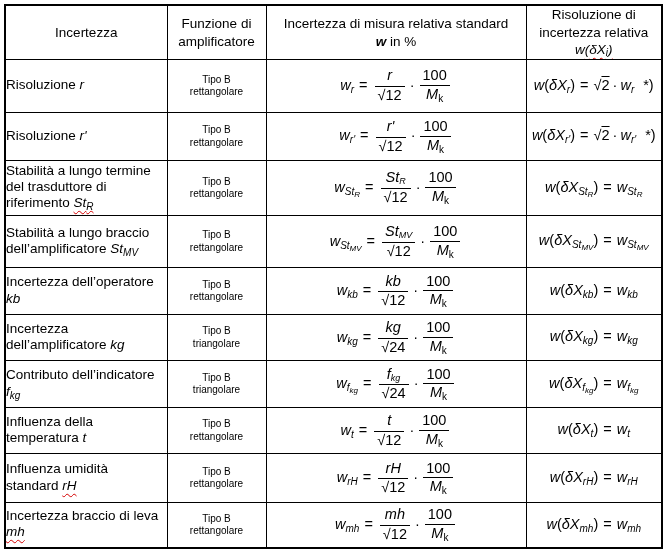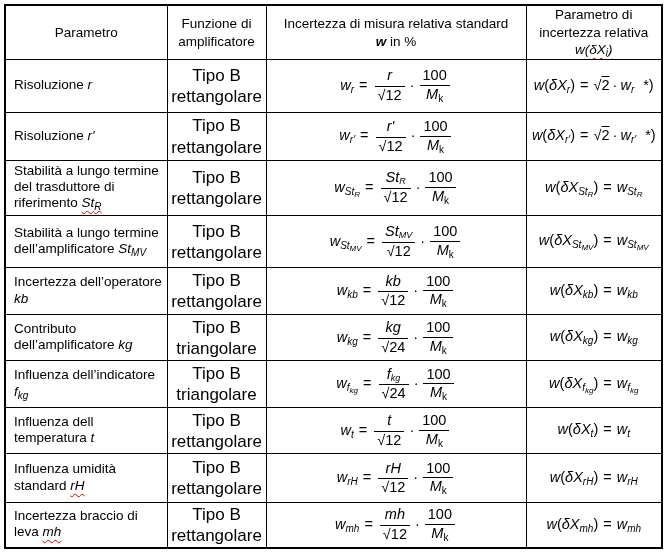--- a/index.html
+++ b/index.html
@@ -19,22 +19,22 @@
   tbody tr:nth-child(1){height:53px}
   tbody tr:nth-child(2){height:48px}
   tbody tr:nth-child(3){height:52px}
   tbody tr:nth-child(4){height:52px}
   tbody tr:nth-child(5){height:47px}
   tbody tr:nth-child(6){height:46px}
   tbody tr:nth-child(7){height:47px}
   tbody tr:nth-child(8){height:46px}
   tbody tr:nth-child(9){height:49px}
   tbody tr:nth-child(10){height:45px}
-  td.c1{font-size:13.5px;line-height:1.2;text-align:left;padding:2px 4px 2px 8px}
-  td.c2{font-size:17px;line-height:1.25;text-align:center}
+  td.c1{font-size:13.5px;line-height:1.2;text-align:left;padding:2px 4px 2px 0}
+  td.c2{font-size:10px;line-height:1.25;text-align:center}
   td.c3,td.c4{text-align:center}
   .param-sym i{font-style:italic}
   .param-sym sub{font-size:10px;font-style:italic;vertical-align:-3px}
   
   .fm{font-family:Liberation Sans, sans-serif;font-size:14.5px;white-space:nowrap}
   .fm i{font-style:italic}
   .fm .fsub{font-size:10px;vertical-align:-3px;line-height:1}
   .fm .fsub sub{font-size:8px;vertical-align:-2px}
   .num sub{font-size:9px;vertical-align:-2px}
   .num sub i{font-style:italic}
@@ -60,32 +60,32 @@
 <table>
   <colgroup>
       <col class="w1">
       <col class="w2">
       <col class="w3">
       <col class="w4">
     </colgroup>
   <thead>
     <tr>
       <th>
-        <span>Parametro</span>
+        <span>Incertezza</span>
       </th>
       <th>
         <span>Funzione di amplificatore</span>
       </th>
       <th>
         <span>Incertezza di misura relativa standard</span><br>
         <b><i>w</i></b>
         <span>in %</span>
       </th>
       <th>
-        <span>Parametro di</span><br>
+        <span>Risoluzione di</span><br>
         <span>incertezza relativa</span><br>
         <span class="hdr-math"><span>w</span><span class="squiggle"><span>(</span><span>δX</span><sub>i</sub><span>)</span></span></span>
       </th>
     </tr>
   </thead>
   <tbody id="table-body">
   <tr>
     <td class="c1">
       <span>Risoluzione </span><span class="param-sym"><i>r</i><sub></sub></span>
     </td>
@@ -128,21 +128,21 @@
     <td class="c3">
       <span class="fm"><i>w</i><sub class="fsub"><i>St</i><sub><i>R</i></sub></sub><span class="eq">=</span><span class="frac"><span class="num"><i>St</i><sub><i>R</i></sub></span><span class="den"><span>√</span><span class="ovl">12</span></span></span><span class="cdot">·</span><span class="frac"><span class="num">100</span><span class="den"><i>M</i><sub class="upk">k</sub></span></span></span>
     </td>
     <td class="c4">
       <span class="fm"><i>w</i><span>(</span><i>δ</i><i>X</i><sub class="fsub"><i>St</i><sub><i>R</i></sub></sub><span>)</span><span class="eq">=</span><i>w</i><sub class="fsub"><i>St</i><sub><i>R</i></sub></sub></span>
     </td>
   </tr>
 
   <tr>
     <td class="c1">
-      <span>Stabilità a lungo termine dell’amplificatore </span><span class="param-sym"><i>St</i><sub>MV</sub></span>
+      <span>Stabilità a lungo braccio dell’amplificatore </span><span class="param-sym"><i>St</i><sub>MV</sub></span>
     </td>
     <td class="c2">
       <span>Tipo B</span><br>
       <span>rettangolare</span>
     </td>
     <td class="c3">
       <span class="fm"><i>w</i><sub class="fsub"><i>St</i><sub><i>MV</i></sub></sub><span class="eq">=</span><span class="frac"><span class="num"><i>St</i><sub><i>MV</i></sub></span><span class="den"><span>√</span><span class="ovl">12</span></span></span><span class="cdot">·</span><span class="frac"><span class="num">100</span><span class="den"><i>M</i><sub class="upk">k</sub></span></span></span>
     </td>
     <td class="c4">
       <span class="fm"><i>w</i><span>(</span><i>δ</i><i>X</i><sub class="fsub"><i>St</i><sub><i>MV</i></sub></sub><span>)</span><span class="eq">=</span><i>w</i><sub class="fsub"><i>St</i><sub><i>MV</i></sub></sub></span>
@@ -160,53 +160,53 @@
     <td class="c3">
       <span class="fm"><i>w</i><sub class="fsub"><i>kb</i><sub><i></i></sub></sub><span class="eq">=</span><span class="frac"><span class="num"><i>kb</i><sub><i></i></sub></span><span class="den"><span>√</span><span class="ovl">12</span></span></span><span class="cdot">·</span><span class="frac"><span class="num">100</span><span class="den"><i>M</i><sub class="upk">k</sub></span></span></span>
     </td>
     <td class="c4">
       <span class="fm"><i>w</i><span>(</span><i>δ</i><i>X</i><sub class="fsub"><i>kb</i><sub><i></i></sub></sub><span>)</span><span class="eq">=</span><i>w</i><sub class="fsub"><i>kb</i><sub><i></i></sub></sub></span>
     </td>
   </tr>
 
   <tr>
     <td class="c1">
-      <span>Contributo dell’amplificatore </span><span class="param-sym"><i>kg</i><sub></sub></span>
+      <span>Incertezza dell’amplificatore </span><span class="param-sym"><i>kg</i><sub></sub></span>
     </td>
     <td class="c2">
       <span>Tipo B</span><br>
       <span>triangolare</span>
     </td>
     <td class="c3">
       <span class="fm"><i>w</i><sub class="fsub"><i>kg</i><sub><i></i></sub></sub><span class="eq">=</span><span class="frac"><span class="num"><i>kg</i><sub><i></i></sub></span><span class="den"><span>√</span><span class="ovl">24</span></span></span><span class="cdot">·</span><span class="frac"><span class="num">100</span><span class="den"><i>M</i><sub class="upk">k</sub></span></span></span>
     </td>
     <td class="c4">
       <span class="fm"><i>w</i><span>(</span><i>δ</i><i>X</i><sub class="fsub"><i>kg</i><sub><i></i></sub></sub><span>)</span><span class="eq">=</span><i>w</i><sub class="fsub"><i>kg</i><sub><i></i></sub></sub></span>
     </td>
   </tr>
 
   <tr>
     <td class="c1">
-      <span>Influenza dell’indicatore </span><span class="param-sym"><i>f</i><sub>kg</sub></span>
+      <span>Contributo dell’indicatore </span><span class="param-sym"><i>f</i><sub>kg</sub></span>
     </td>
     <td class="c2">
       <span>Tipo B</span><br>
       <span>triangolare</span>
     </td>
     <td class="c3">
       <span class="fm"><i>w</i><sub class="fsub"><i>f</i><sub><i>kg</i></sub></sub><span class="eq">=</span><span class="frac"><span class="num"><i>f</i><sub><i>kg</i></sub></span><span class="den"><span>√</span><span class="ovl">24</span></span></span><span class="cdot">·</span><span class="frac"><span class="num">100</span><span class="den"><i>M</i><sub class="upk">k</sub></span></span></span>
     </td>
     <td class="c4">
       <span class="fm"><i>w</i><span>(</span><i>δ</i><i>X</i><sub class="fsub"><i>f</i><sub><i>kg</i></sub></sub><span>)</span><span class="eq">=</span><i>w</i><sub class="fsub"><i>f</i><sub><i>kg</i></sub></sub></span>
     </td>
   </tr>
 
   <tr>
     <td class="c1">
-      <span>Influenza dell temperatura </span><span class="param-sym"><i>t</i><sub></sub></span>
+      <span>Influenza della temperatura </span><span class="param-sym"><i>t</i><sub></sub></span>
     </td>
     <td class="c2">
       <span>Tipo B</span><br>
       <span>rettangolare</span>
     </td>
     <td class="c3">
       <span class="fm"><i>w</i><sub class="fsub"><i>t</i><sub><i></i></sub></sub><span class="eq">=</span><span class="frac"><span class="num"><i>t</i><sub><i></i></sub></span><span class="den"><span>√</span><span class="ovl">12</span></span></span><span class="cdot">·</span><span class="frac"><span class="num">100</span><span class="den"><i>M</i><sub class="upk">k</sub></span></span></span>
     </td>
     <td class="c4">
       <span class="fm"><i>w</i><span>(</span><i>δ</i><i>X</i><sub class="fsub"><i>t</i><sub><i></i></sub></sub><span>)</span><span class="eq">=</span><i>w</i><sub class="fsub"><i>t</i><sub><i></i></sub></sub></span>

